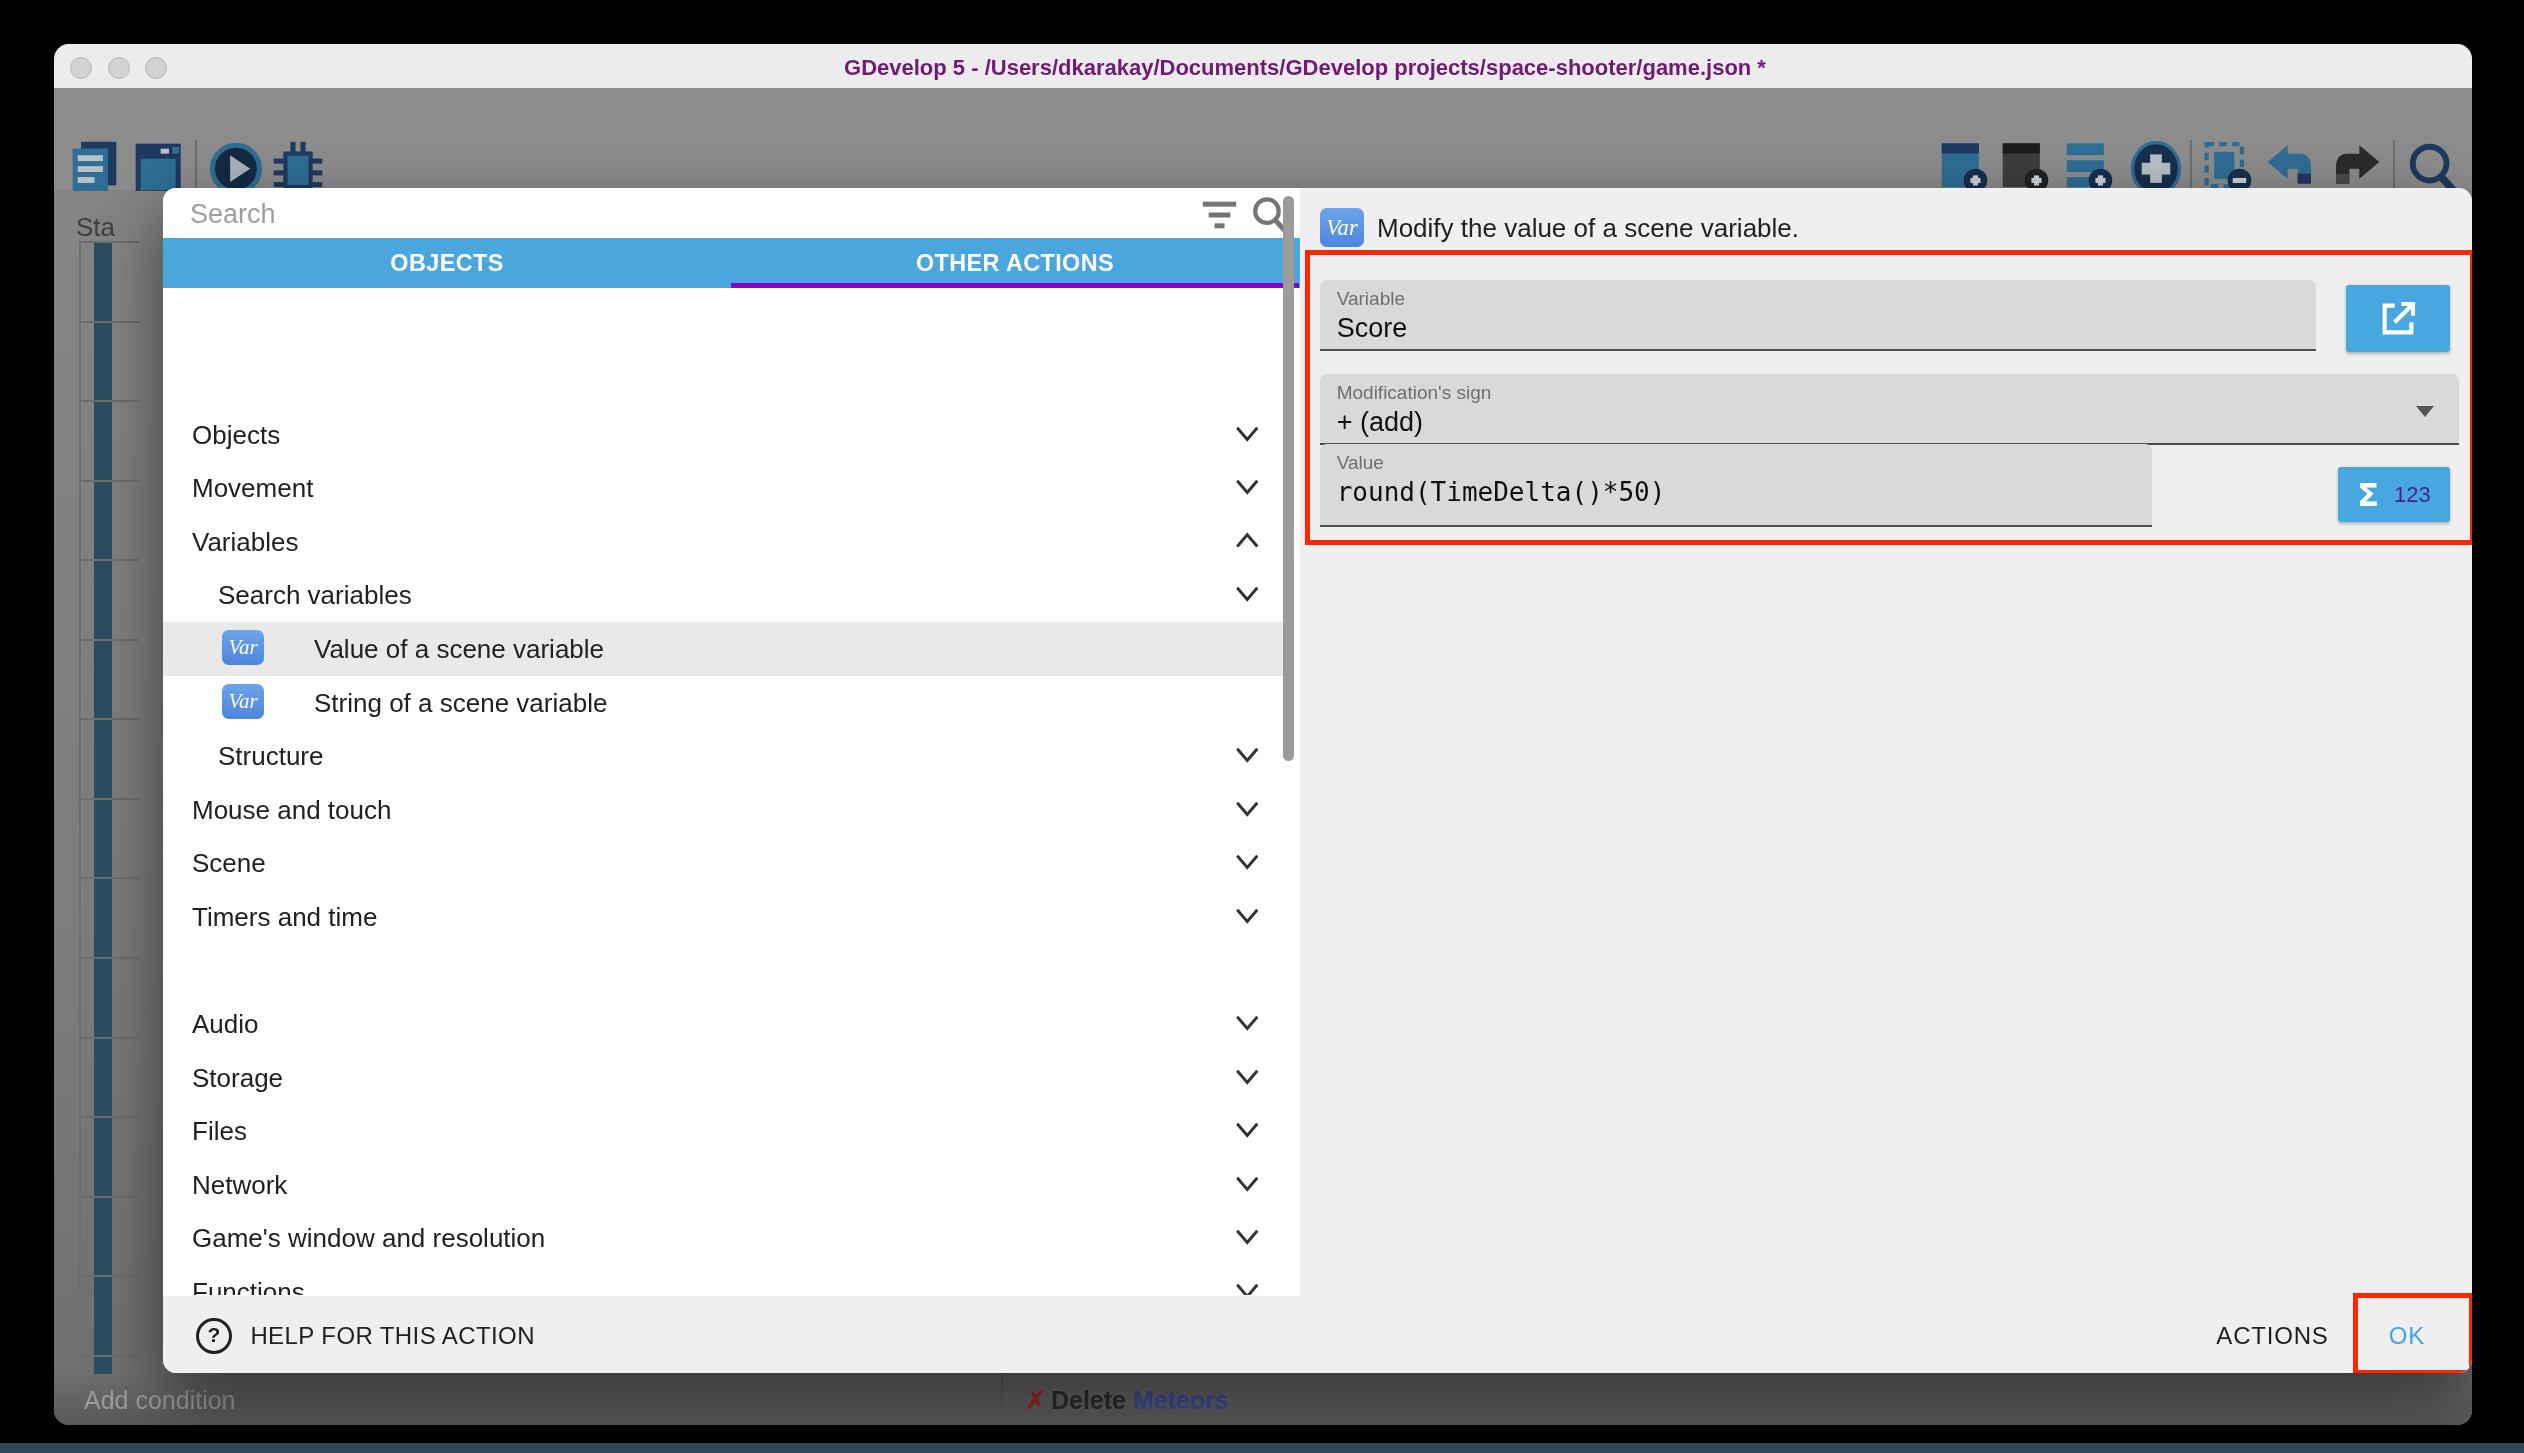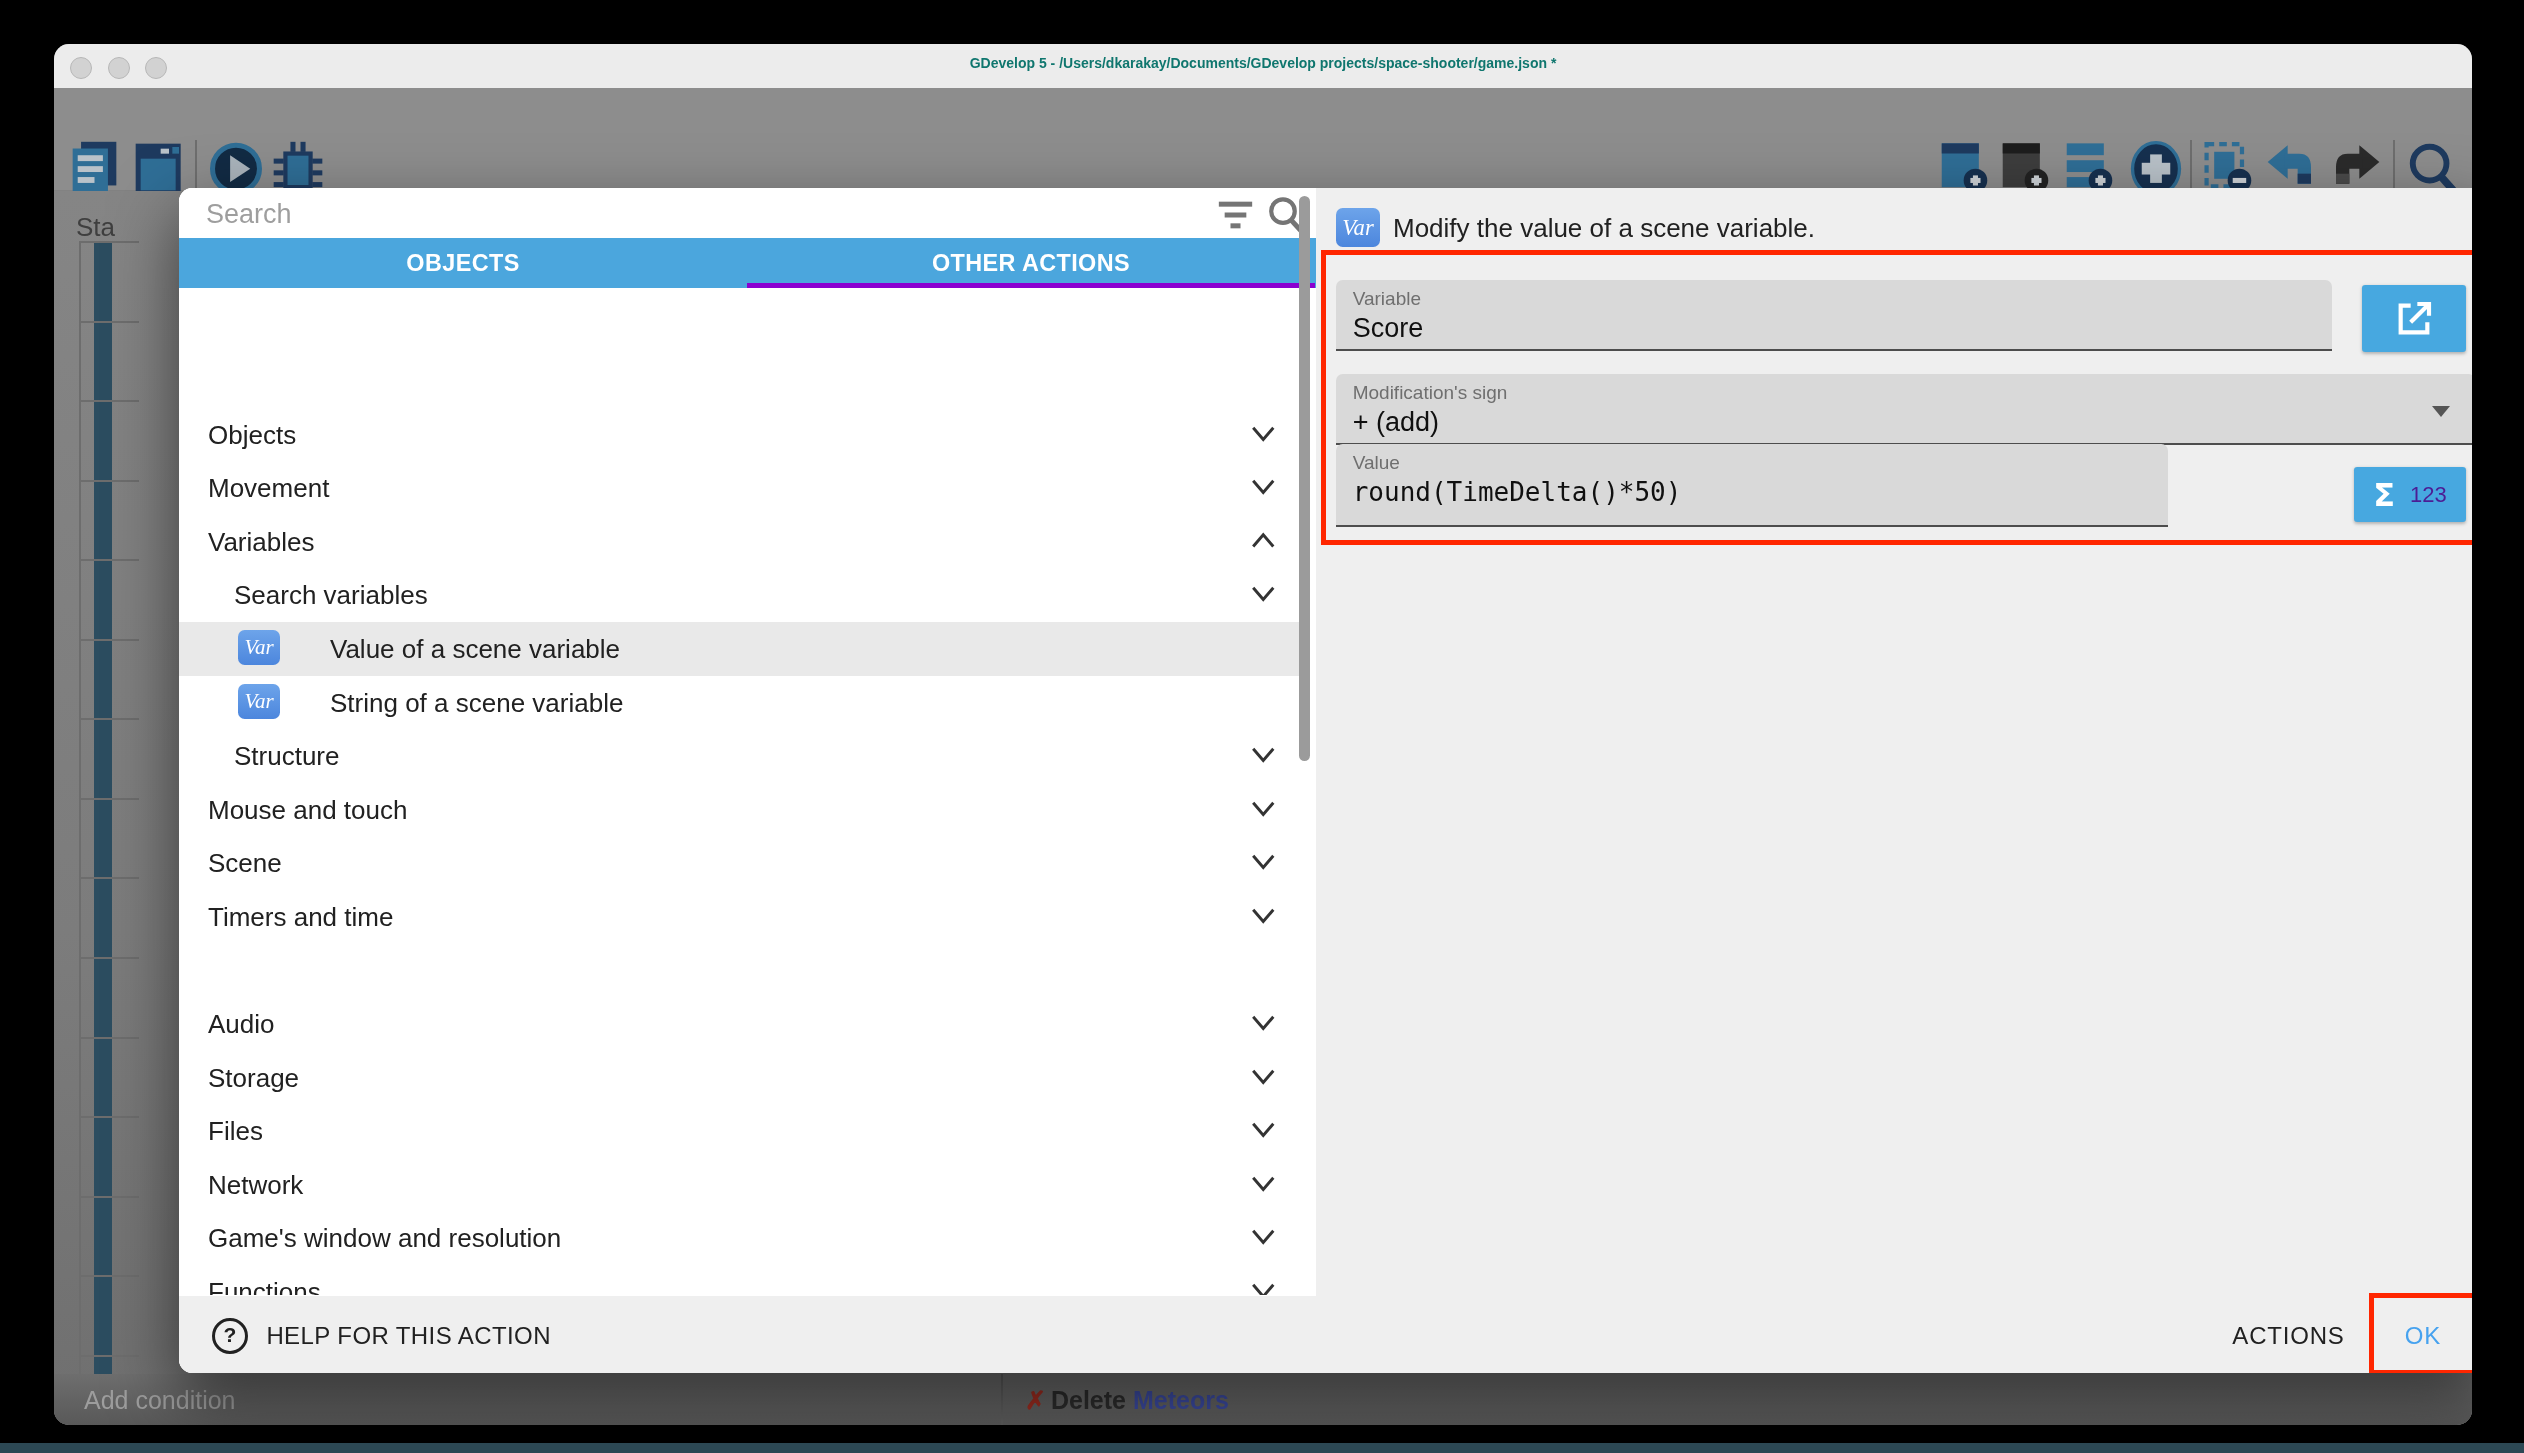--- a/index.html
+++ b/index.html
@@ -4,21 +4,21 @@
 <style>
   html,body{margin:0;padding:0;background:#000;}
   #stage{position:relative;width:2525px;height:1453px;background:#000;overflow:hidden;
          font-family:"Liberation Sans",sans-serif;-webkit-font-smoothing:antialiased;}
   .abs{position:absolute;}
 
   
   #win{left:54px;top:44px;width:2418px;height:1381px;border-radius:15px;overflow:hidden;background:#828282;}
   #titlebar{left:0;top:0;width:100%;height:44px;background:#ececec;border-bottom:0.8px solid #c9c9c9;}
   .tl{top:13.4px;width:20px;height:20px;border-radius:50%;background:#d2d2d2;border:0.8px solid #b7b7b7;}
-  #title{width:100%;text-align:center;top:11px;font-size:14px;font-weight:bold;color:#0f766e;}
+  #title{width:100%;text-align:center;top:11px;font-size:22px;font-weight:bold;color:#701a75;padding-left:42px;}
 
   
   #toolbar{left:0;top:44px;width:100%;height:102px;background:#8d8d8d;}
   .tsep{top:52px;width:1.7px;height:60px;background:#6e6e6e;}
   .ticon{top:52px;}
 
   
   #editorbg{left:0;top:147px;width:100%;height:1235px;
             background:linear-gradient(#858585 0%,#7c7c7c 60%,#6f6f6f 100%);}
   .gridline{left:25px;width:60px;height:1.7px;background:#6d6d6d;}
@@ -33,21 +33,21 @@
   #delrow .obj{color:#3b4aa0;}
   
   .rsliver-line{left:2364px;width:54px;height:1.7px;background:#747474;}
   .olive{left:2366px;width:16.7px;background:#8a7c33;}
   #bgbluebox{left:2366px;top:815px;width:22px;height:44px;border:2.5px solid #2e6e96;}
   #bgscroll{left:2376px;top:54px;width:18.4px;height:603px;border-radius:9.2px;background:#565656;}
   #bottomteal{left:0;bottom:0;width:100%;height:10px;background:#2c4854;}
 
   
   #dialog{left:109px;top:144px;width:2309px;height:1185px;border-radius:13.4px;overflow:hidden;
-          background:#efefef;box-shadow:0 25px 67px rgba(0,0,0,.55);margin-left:16px;}
+          background:#efefef;box-shadow:0 25px 67px rgba(0,0,0,.55);}
   #leftpanel{left:0;top:0;width:1137px;height:1185px;background:#ffffff;}
   #searchrow{left:0;top:0;width:1137px;height:50px;background:#fff;}
   #searchinput{left:25px;top:5px;width:988px;height:40px;border:none;outline:none;font-size:27px;
                color:#212121;background:transparent;font-family:"Liberation Sans",sans-serif;}
   #searchinput::placeholder{color:#9e9e9e;}
   #tabbar{left:0;top:50px;width:1137px;height:50px;background:#4ba6dd;}
   .tab{top:50px;height:50px;line-height:50px;text-align:center;color:#fff;font-size:23.4px;
        font-weight:bold;letter-spacing:0.4px;}
   #tabindicator{left:568px;top:95px;width:568px;height:5px;background:#8a00d0;}
 

